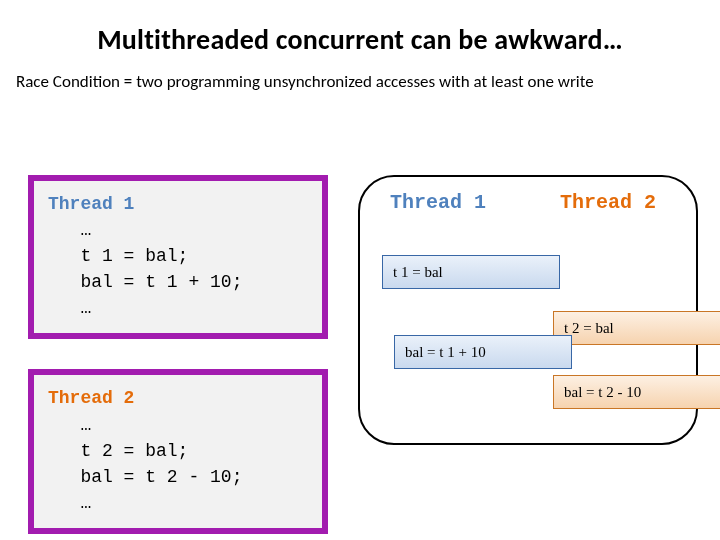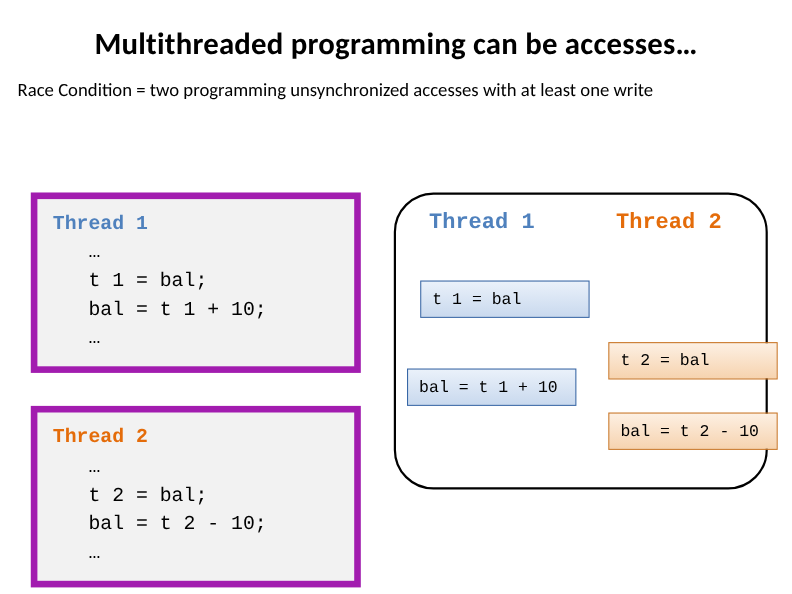--- a/index.html
+++ b/index.html
@@ -64,46 +64,46 @@
     top: 14px;
     font-family: "Courier New", monospace;
     font-size: 20px;
     font-weight: 700;
   }
   .col-head.h1 { left: 30px; color: #4f81bd; }
   .col-head.h2 { left: 200px; color: #e46c0a; }
 
   .chip {
     position: absolute;
-    width: 154px;
+    width: 178px;
     height: 34px;
     border: 1px solid;
     display: flex;
     align-items: center;
     padding-left: 10px;
-    font-family: Liberation Mono, monospace;
+    font-family: Liberation Serif, serif;
     font-size: 15px;
   }
   .chip.blue {
     border-color: #3867a6;
     background: linear-gradient(#eaf1fa, #c9d9ee);
   }
   .chip.orange {
     border-color: #c97626;
     background: linear-gradient(#fdf0e3, #f6d3af);
   }
   .c1 { left: 22px; top: 78px; }
   .c2 { left: 193px; top: 134px; }
-  .c3 { left: 10px; top: 158px; }
+  .c3 { left: 34px; top: 158px; }
   .c4 { left: 193px; top: 198px; }
 </style>
 </head>
 <body>
 
-<div class="title">Multithreaded programming can be accesses…</div>
+<div class="title">Multithreaded concurrent can be awkward…</div>
 <div class="subtitle">Race Condition = two programming unsynchronized accesses with at least one write</div>
 
 <div class="left-col">
   <div class="code-box"><span class="code-head1">Thread 1</span>
 <span>   …
    t 1 = bal;
    bal = t 1 + 10;
    …</span></div>
   <div class="code-box"><span class="code-head2">Thread 2</span>
 <span>   …

